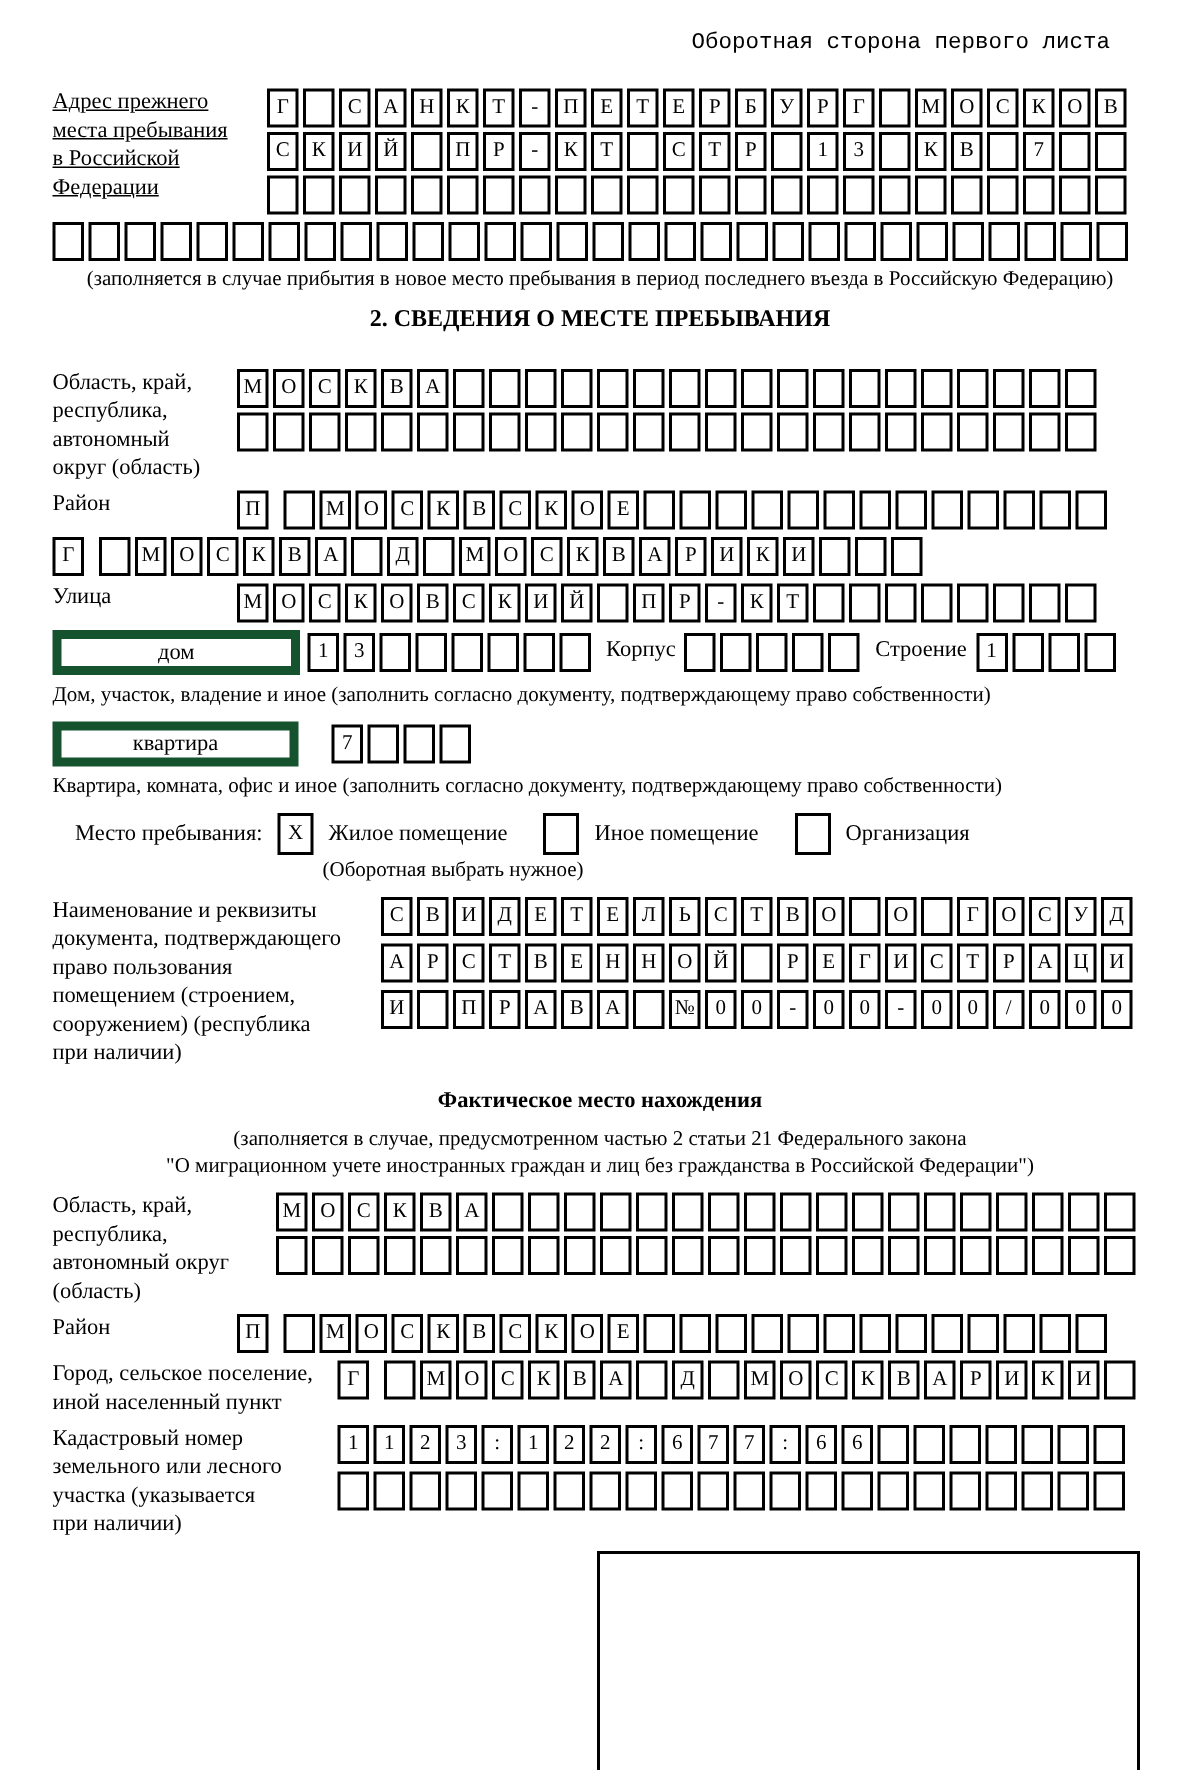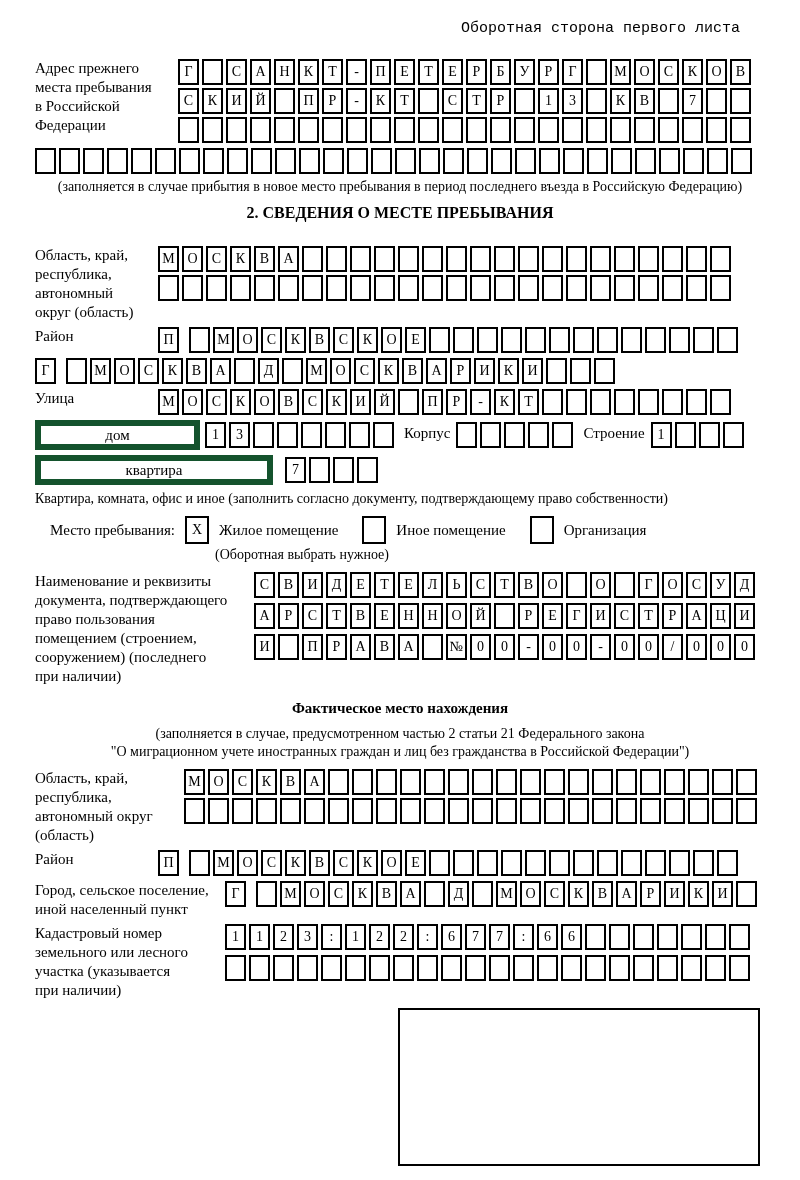--- a/index.html
+++ b/index.html
@@ -6,21 +6,21 @@
   body{
     width:800px;height:1180px;
     font-family:"Liberation Serif","DejaVu Serif",serif;
     color:#000;font-size:15px;position:relative;overflow:hidden;
   }
   .page{padding:20px 35px 0 35px;}
   .hdr{text-align:right;padding-right:25px;font-size:15px;margin-bottom:22px;font-family:Liberation Mono, monospace;}
   .row{display:flex;align-items:flex-start;margin-bottom:5px;}
   .rows{display:flex;flex-direction:column;gap:3px;}
   .lbl{flex-shrink:0;font-size:15px;line-height:19px;}
-  .w-a{width:143px;}
+  .w-a{width:143px;text-decoration:underline;}
   .w-b{width:123px;}
   .w-c{width:149px;}
   .w-d{width:190px;}
   .cells{display:flex;gap:3px;}
   .cell{
     box-sizing:border-box;flex-shrink:0;
     width:21px;height:26px;border:2px solid #000;background:#fff;
     display:flex;align-items:center;justify-content:center;
     font-size:14px;line-height:1;
   }
@@ -29,21 +29,21 @@
   .note{font-size:14px;line-height:18px;}
   .center{text-align:center;}
   .sec-title{text-align:center;font-weight:bold;font-size:16px;margin:6px 0 24px 0;}
   .sub-title{text-align:center;font-weight:bold;font-size:15px;margin:14px 0 8px 0;}
   .bigbox{
     box-sizing:border-box;border:6px solid #14532d;height:30px;
     display:flex;align-items:center;justify-content:center;flex-shrink:0;
     font-size:15px;
   }
   .housebox{width:165px;margin-right:5px;}
-  .flatbox{width:238px;margin-right:12px;}
+  .flatbox{width:164px;margin-right:22px;}
   .inline-lbl{margin:5px 6px 0 10px;flex-shrink:0;}
   .stay{display:flex;align-items:center;margin:8px 0 2px 15px;}
   .stay .cell{width:24px;height:28px;margin:0 10px;}
   .stay .opt-lbl{margin-right:14px;}
   .stay-note{margin-left:180px;margin-bottom:8px;}
   .stampbox{
     box-sizing:border-box;border:2px solid #000;
     width:362px;height:158px;margin-left:363px;margin-top:8px;
   }
   .mt2{margin-top:2px;}
@@ -353,20 +353,21 @@
         <div class="cell"></div>
       </div>
     <div class="inline-lbl">Строение</div>
     <div class="cells mt2">
         <div class="cell">1</div>
         <div class="cell"></div>
         <div class="cell"></div>
         <div class="cell"></div>
       </div>
   </div>
+  <div class="note mb8">Дом, участок, владение и иное (заполнить согласно документу, подтверждающему право собственности)</div>
 
   <div class="row">
     <div class="bigbox flatbox">квартира</div>
     <div class="cells mt2">
         <div class="cell">7</div>
         <div class="cell"></div>
         <div class="cell"></div>
         <div class="cell"></div>
       </div>
   </div>
@@ -382,21 +383,21 @@
     <span class="opt-lbl">Организация</span>
   </div>
   <div class="note stay-note">(Оборотная выбрать нужное)</div>
 
   <div class="row">
     <div class="lbl" style="width:219px">
         <div>Наименование и реквизиты</div>
         <div>документа, подтверждающего</div>
         <div>право пользования</div>
         <div>помещением (строением,</div>
-        <div>сооружением) (последнего</div>
+        <div>сооружением) (республика</div>
         <div>при наличии)</div>
       </div>
     <div class="rows" style="gap:5px">
       <div class="cells">
           <div class="cell">С</div>
           <div class="cell">В</div>
           <div class="cell">И</div>
           <div class="cell">Д</div>
           <div class="cell">Е</div>
           <div class="cell">Т</div>

